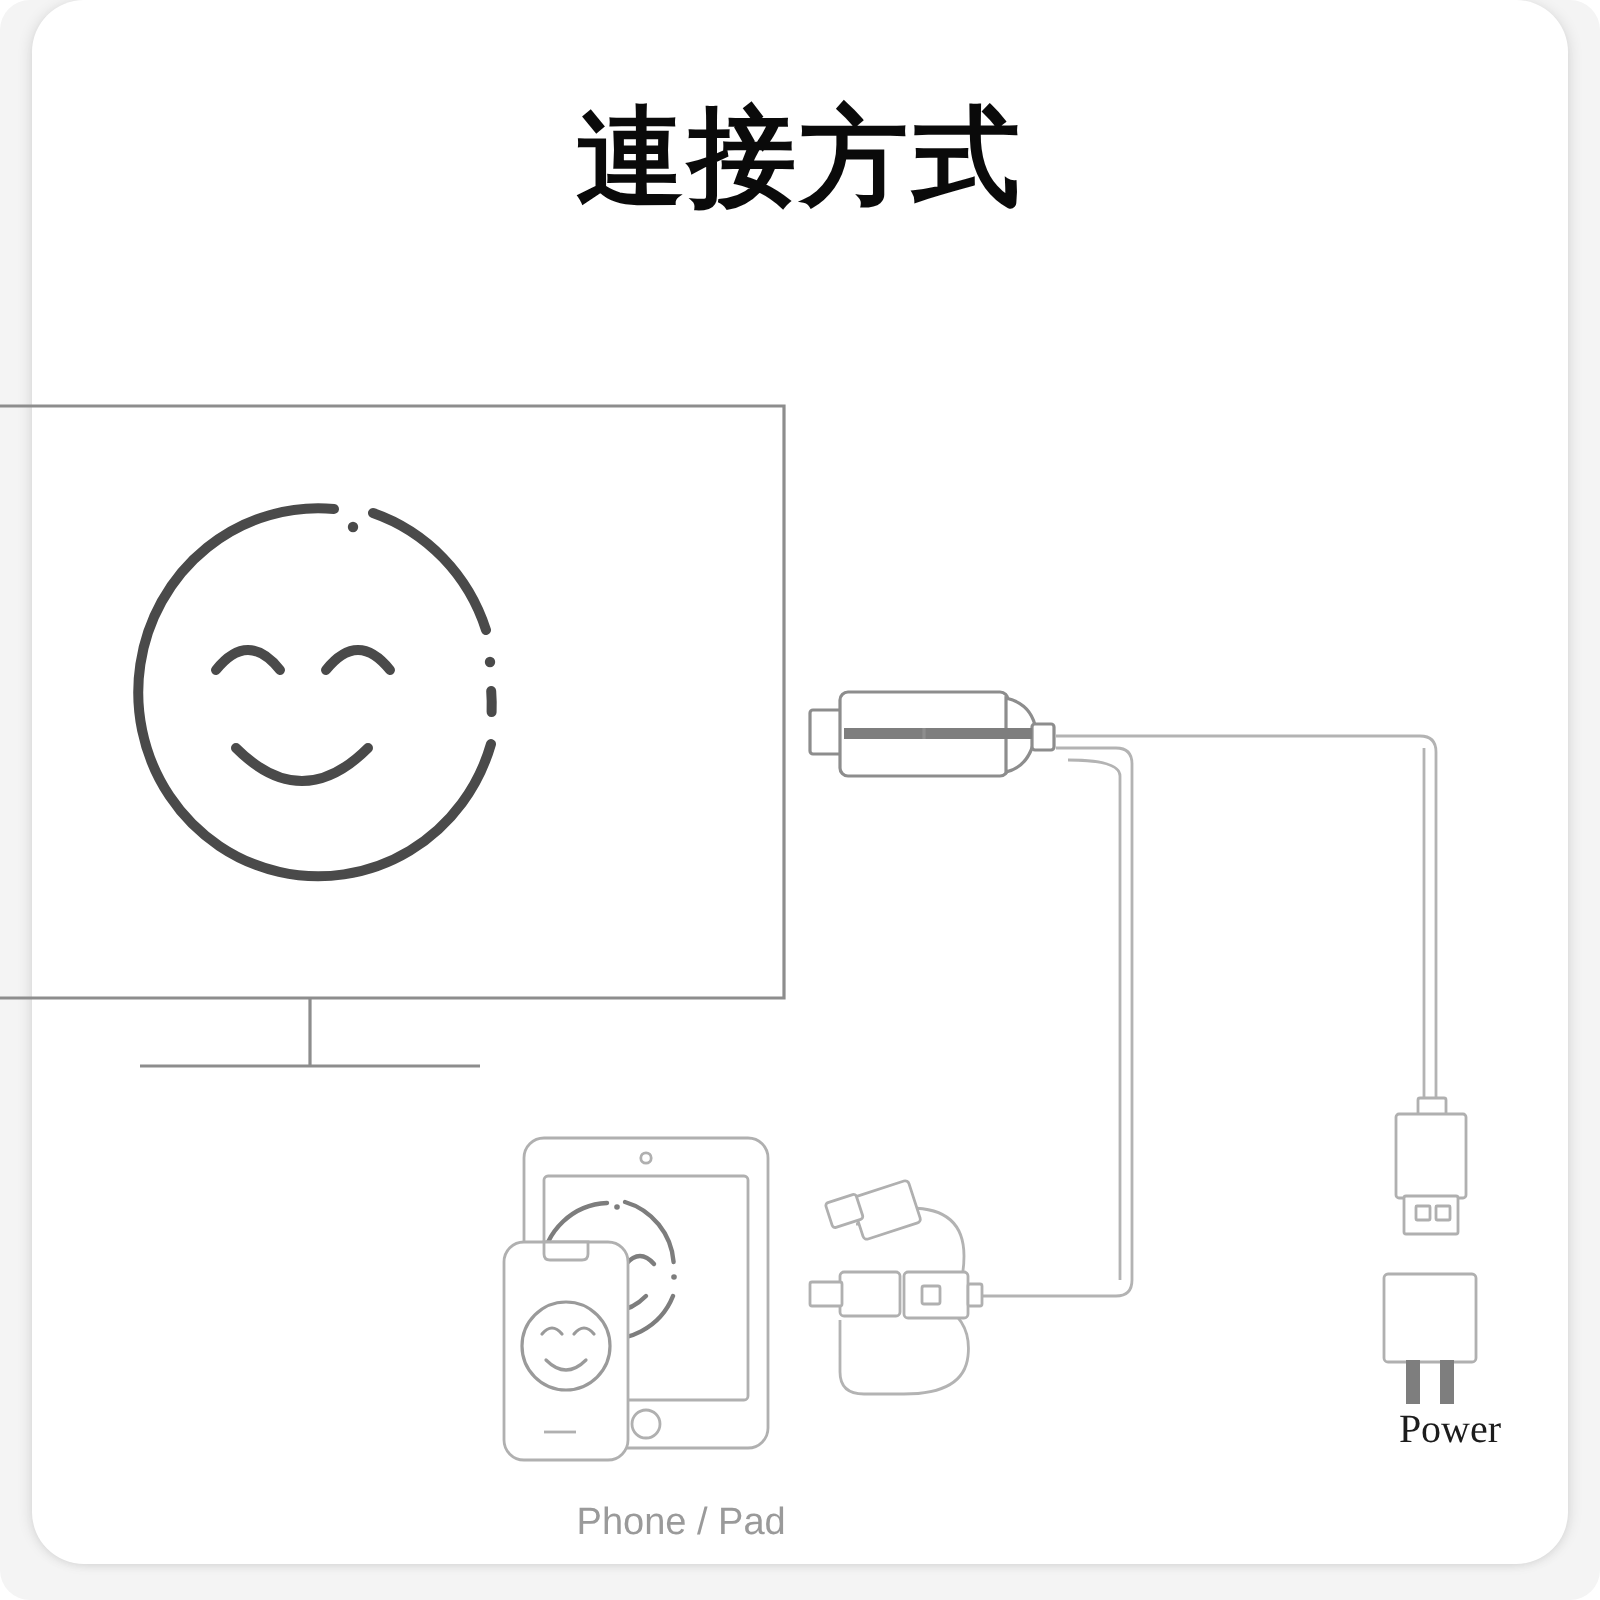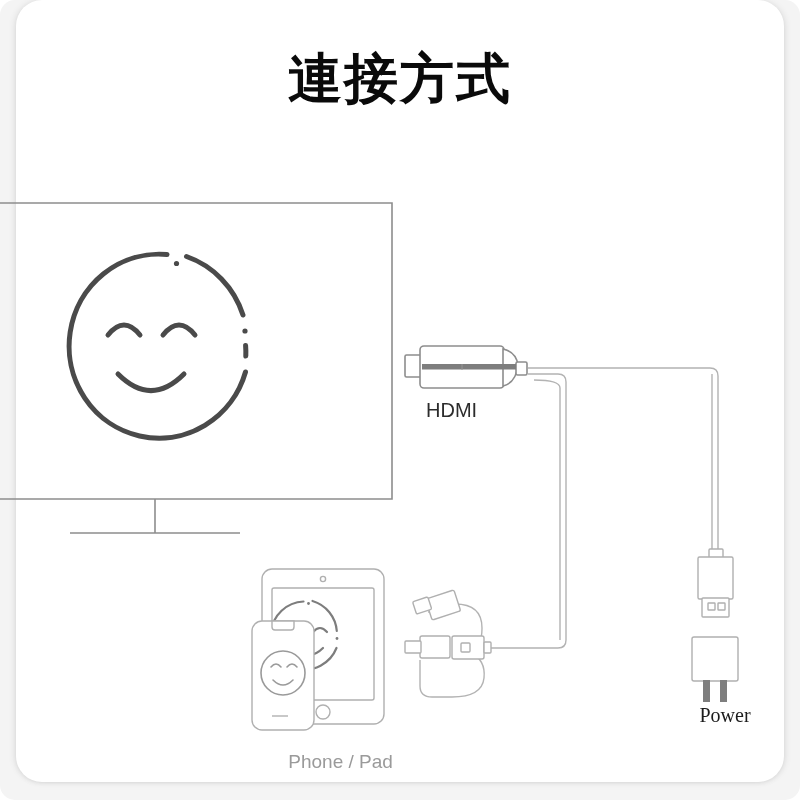--- a/index.html
+++ b/index.html
@@ -240,20 +240,19 @@
 
       <g>
         <circle class="facesm" cx="283" cy="673" r="22" fill="none"></circle>
         <path class="facesm" d="M 271 667 q 5 -6 10 0"></path>
         <path class="facesm" d="M 287 667 q 5 -6 10 0"></path>
         <path class="facesm" d="M 273 680 q 10 10 20 0"></path>
       </g>
     </g>
   </svg>
 
-  <div class="lbl" id="hdmi-label">HDMI</div>
   <div class="lbl" id="power-label">Power</div>
   <div class="lbl" id="device-label">
     <span>Phone / Pad</span><br>
     <span>and other devices</span>
   </div>
 
 </div>
 
 </body></html>

